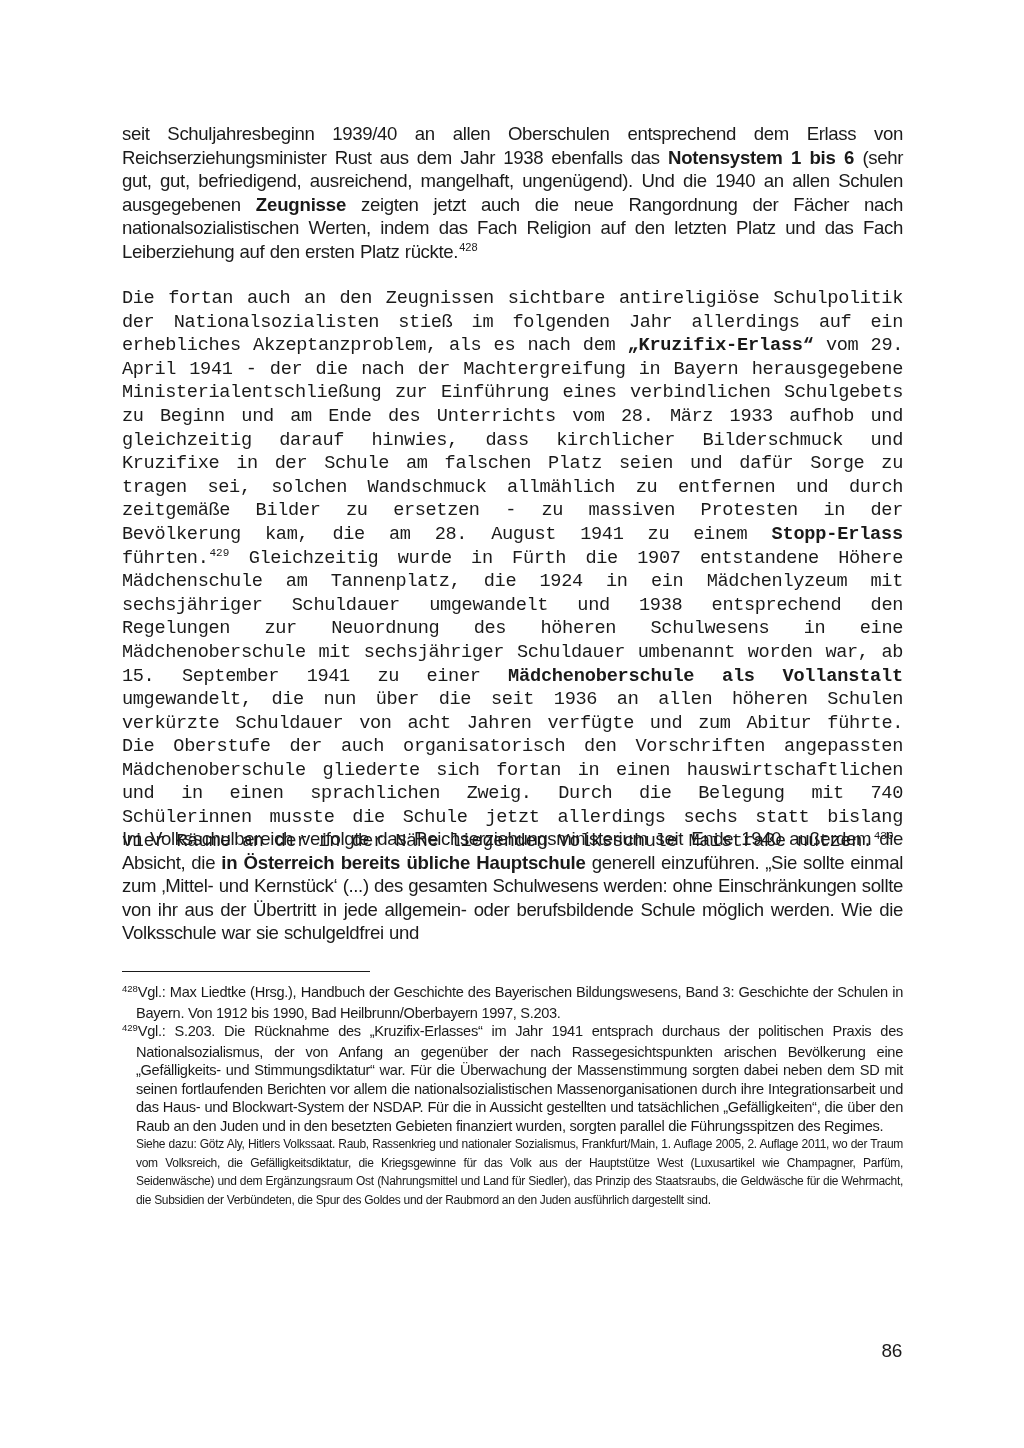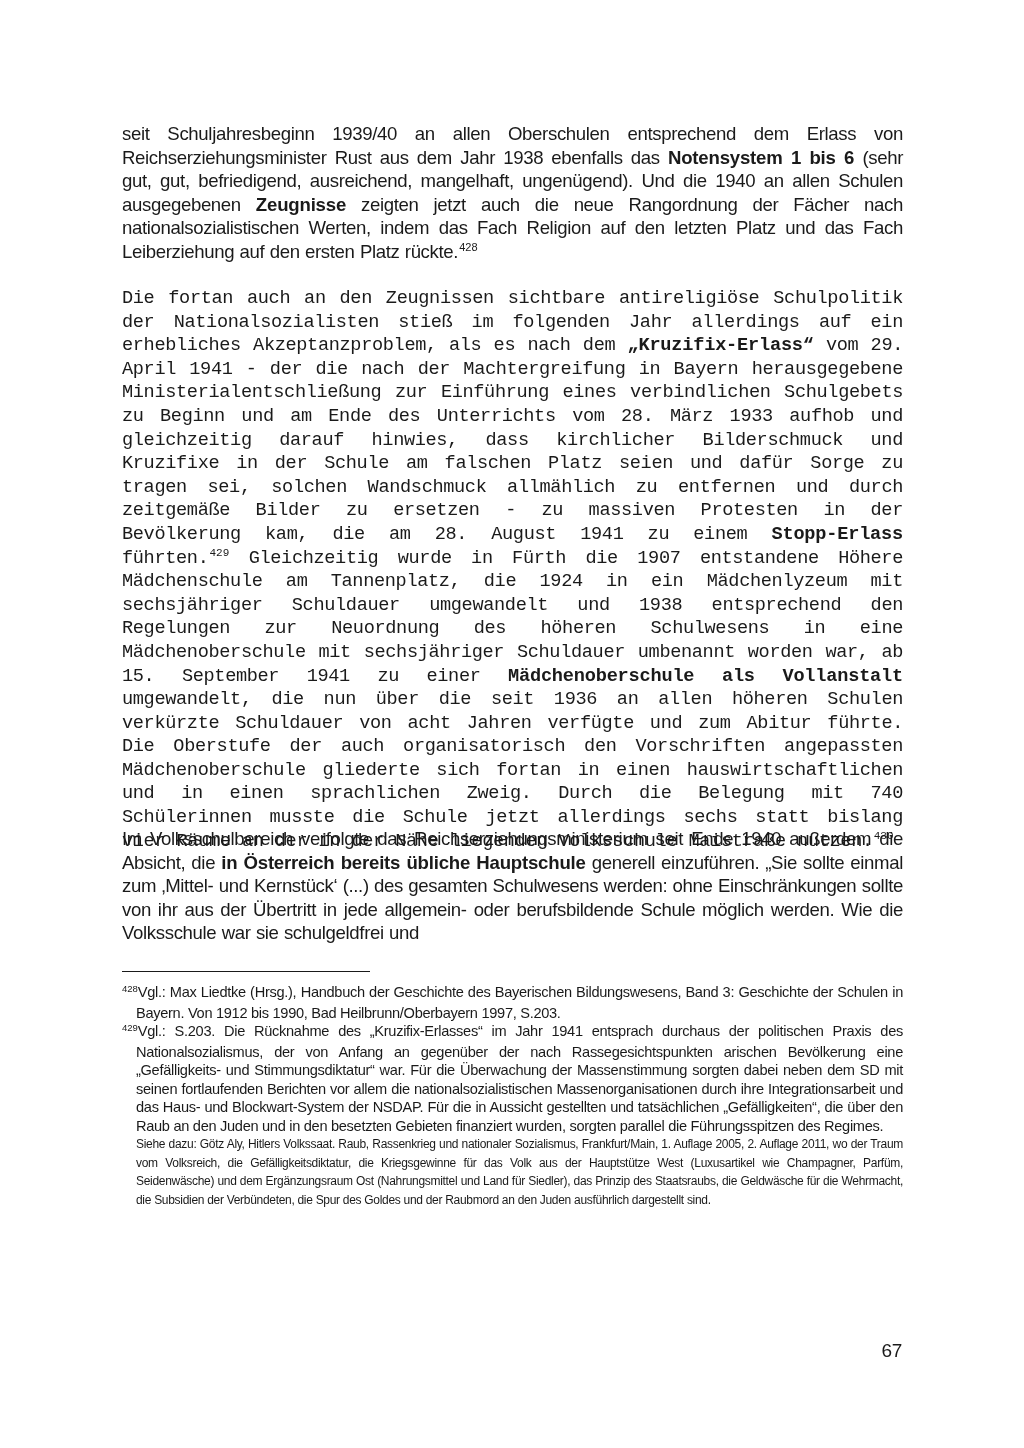--- a/index.html
+++ b/index.html
@@ -105,15 +105,15 @@
   <p class="body-text" id="p3"><span>Im Volksschulbereich verfolgte das Reichserziehungsministerium seit Ende 1940 außerdem die Absicht, die </span><b>in Österreich bereits übliche Hauptschule</b><span> generell einzuführen. „Sie sollte einmal zum ‚Mittel- und Kernstück‘ (...) des gesamten Schulwesens werden: ohne Einschränkungen sollte von ihr aus der Übertritt in jede allgemein- oder berufsbildende Schule möglich werden. Wie die Volksschule war sie schulgeldfrei und</span></p>
 
   <div class="fn-rule"></div>
 
   <div class="footnotes">
     <p class="fn"><span class="fn-num">428</span><span>Vgl.: Max Liedtke (Hrsg.), Handbuch der Geschichte des Bayerischen Bildungswesens, Band 3: Geschichte der Schulen in Bayern. Von 1912 bis 1990, Bad Heilbrunn/Oberbayern 1997, S.203.</span></p>
     <p class="fn"><span class="fn-num">429</span><span>Vgl.: S.203. Die Rücknahme des „Kruzifix-Erlasses“ im Jahr 1941 entsprach durchaus der politischen Praxis des Nationalsozialismus, der von Anfang an gegenüber der nach Rassegesichtspunkten arischen Bevölkerung eine „Gefälligkeits- und Stimmungsdiktatur“ war. Für die Überwachung der Massenstimmung sorgten dabei neben dem SD mit seinen fortlaufenden Berichten vor allem die nationalsozialistischen Massenorganisationen durch ihre Integrationsarbeit und das Haus- und Blockwart-System der NSDAP. Für die in Aussicht gestellten und tatsächlichen „Gefälligkeiten“, die über den Raub an den Juden und in den besetzten Gebieten finanziert wurden, sorgten parallel die Führungsspitzen des Regimes.</span></p>
     <p class="fn-cont"><span>Siehe dazu: Götz Aly, Hitlers Volkssaat. Raub, Rassenkrieg und nationaler Sozialismus, Frankfurt/Main, 1. Auflage 2005, 2. Auflage 2011, wo der Traum vom Volksreich, die Gefälligkeitsdiktatur, die Kriegsgewinne für das Volk aus der Hauptstütze West (Luxusartikel wie Champagner, Parfüm, Seidenwäsche) und dem Ergänzungsraum Ost (Nahrungsmittel und Land für Siedler), das Prinzip des Staatsraubs, die Geldwäsche für die Wehrmacht, die Subsidien der Verbündeten, die Spur des Goldes und der Raubmord an den Juden ausführlich dargestellt sind.</span></p>
   </div>
 
-  <div class="page-number">67</div>
+  <div class="page-number">86</div>
 
 </div>
 
 </body></html>

